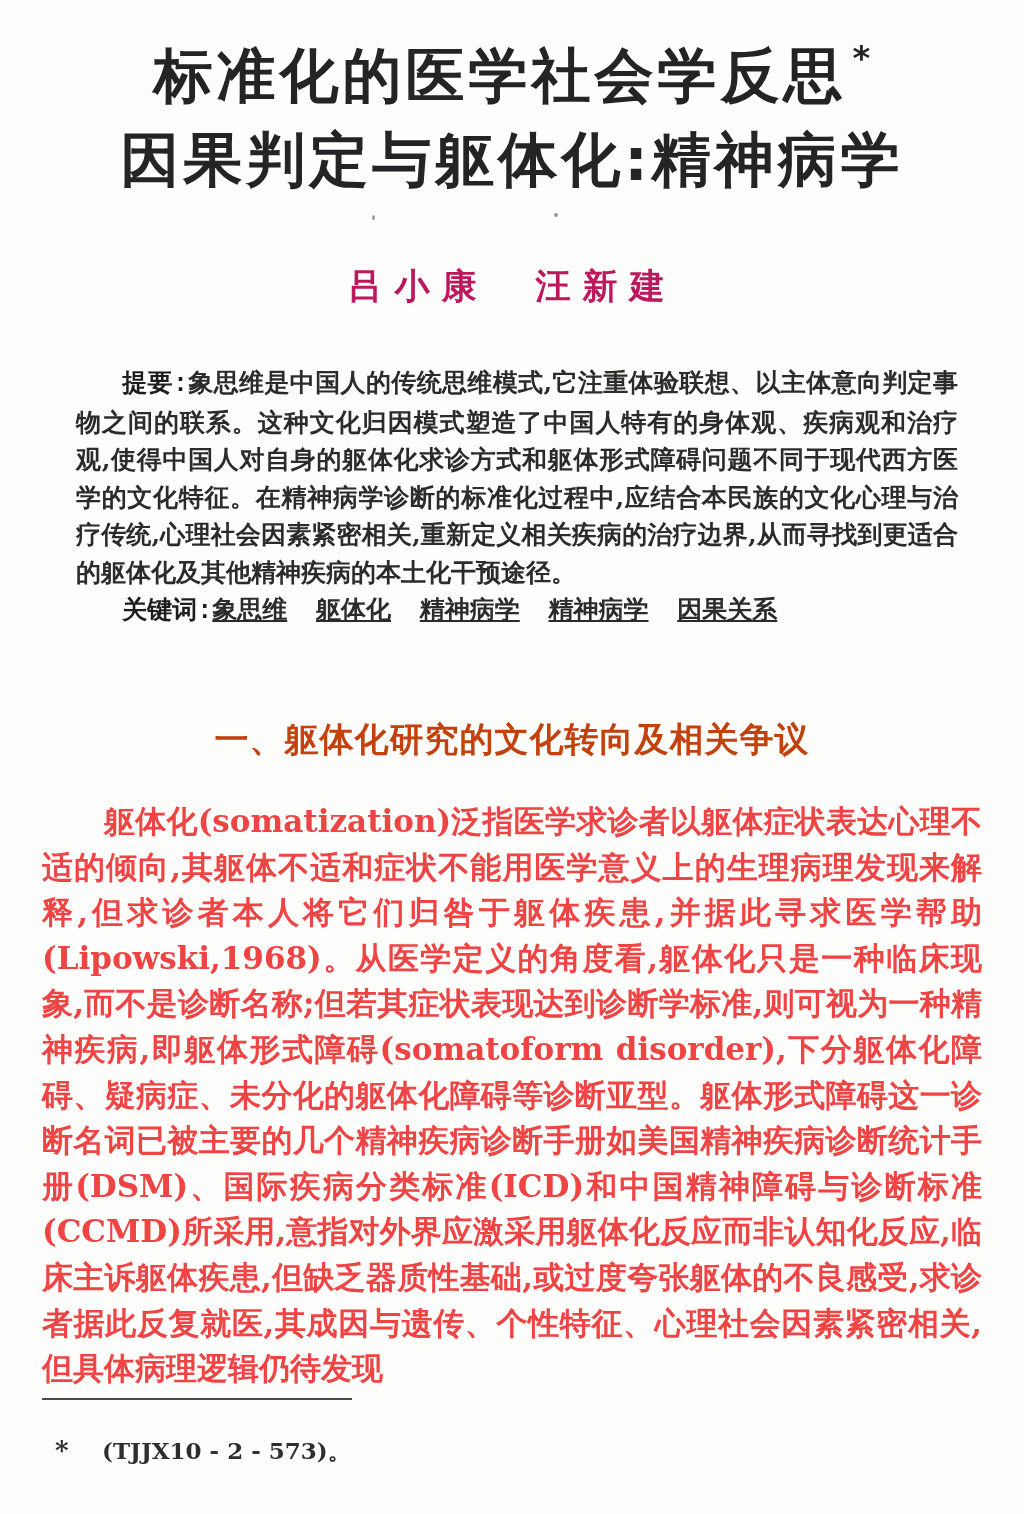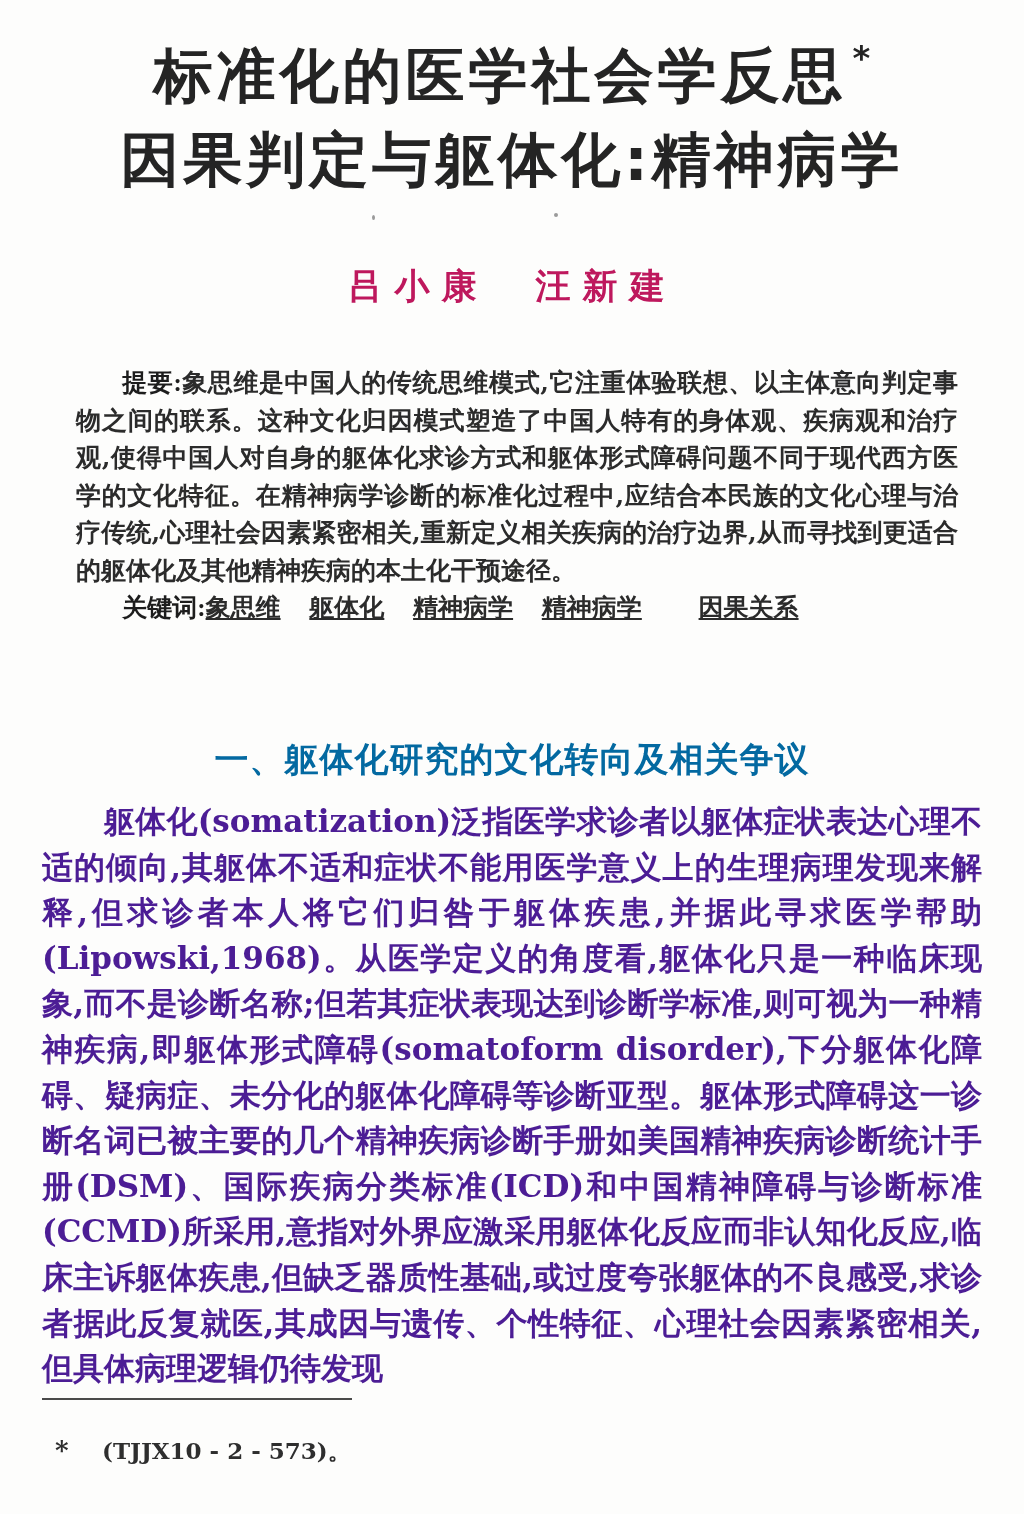--- a/index.html
+++ b/index.html
@@ -73,58 +73,58 @@
     line-height: 37.5px;
     font-weight: 600;
     color: #2b2b2b;
     text-align: justify;
   }
   .abstract-text {
     margin: 0;
     text-indent: 1.85em;
   }
   .abstract-label, .keywords-label {
-    font-family: Liberation Serif, serif;
+    font-family: Liberation Mono, monospace;
     font-weight: 700;
     color: #1d1d1d;
     margin-top: 12px;
   }
   .keywords-line {
     margin: 0;
     text-indent: 1.85em;
     white-space: nowrap;
   }
   .keyword { margin-right: 1.15em; text-decoration: underline; }
-  .keyword:last-child { margin-right: 0; margin-left: 28px; }
+  .keyword:last-child { margin-right: 0; }
 
   
   .section-heading {
     position: absolute;
-    top: 736px;
+    top: 716px;
     left: 0;
     width: 1024px;
     text-align: center;
     font-family: "DejaVu Sans", "Liberation Sans", sans-serif;
     font-weight: 700;
     font-size: 34px;
     line-height: 46px;
-    color: #0369a1;
+    color: #c2410c;
     letter-spacing: 1px;
   }
 
   
   .body-block {
     position: absolute;
     top: 799px;
     left: 42px;
     width: 940px;
     font-size: 31px;
     line-height: 45.6px;
     font-weight: 600;
-    color: #4c1d95;
+    color: #ef4444;
     text-align: justify;
   }
   .body-block p {
     margin: 0;
     text-indent: 2em;
   }
 
   
   .footnote-rule {
     position: absolute;

